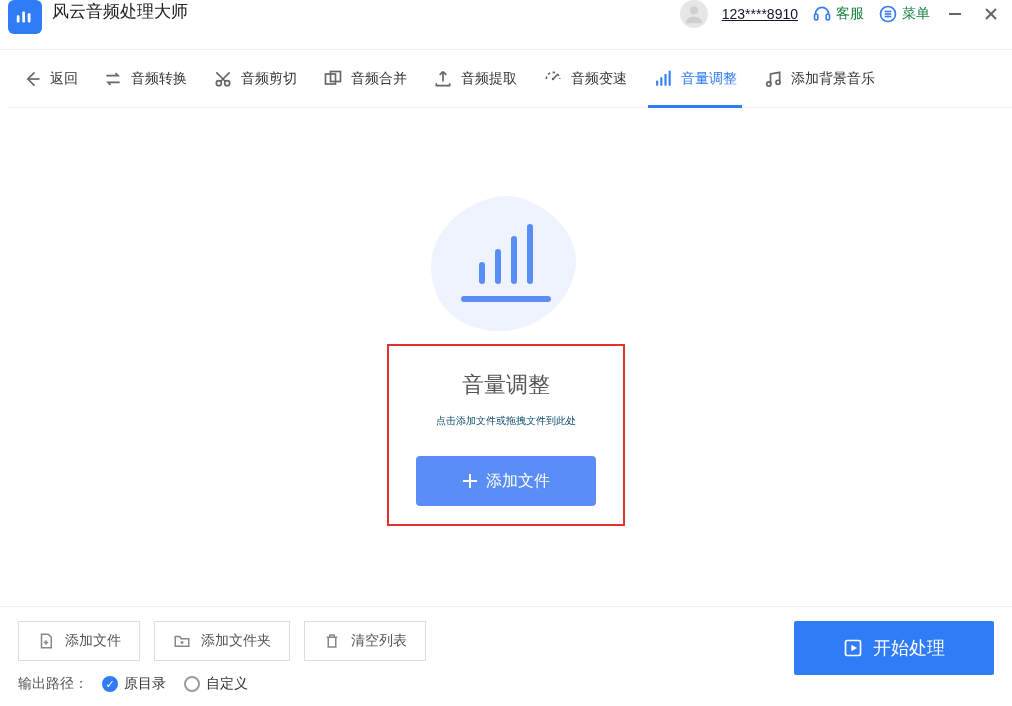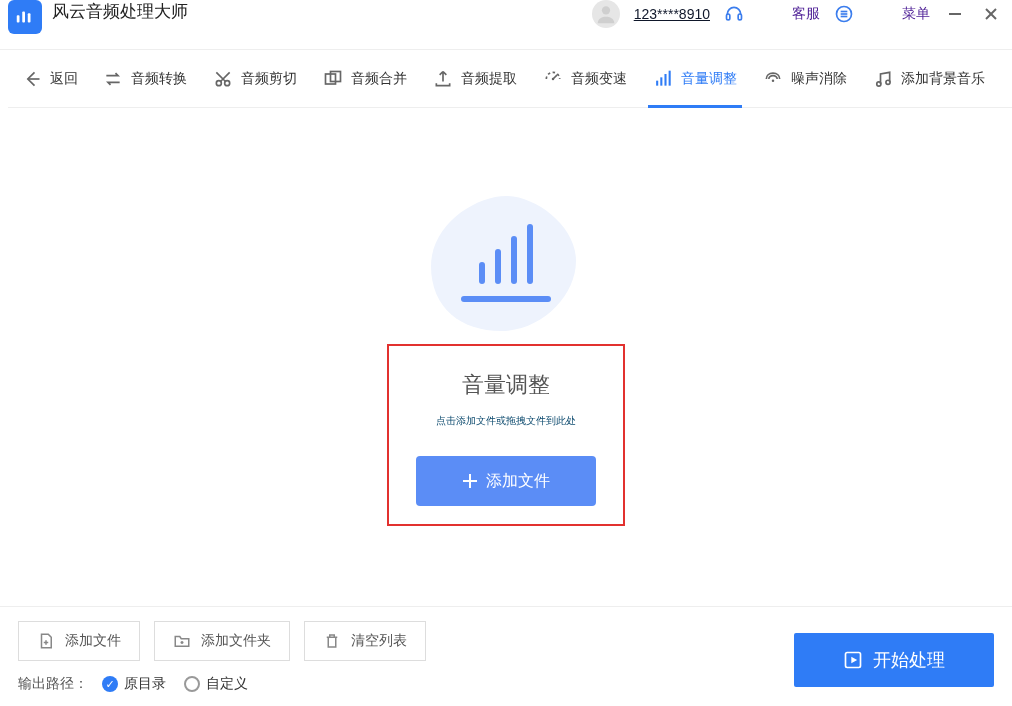--- a/index.html
+++ b/index.html
@@ -29,21 +29,21 @@
   }
   .app-title { font-size: 17px; color: #222; }
   .titlebar-spacer { flex: 1; }
   .titlebar-right { display: flex; align-items: center; gap: 14px; }
   .avatar-ph {
     width: 28px; height: 28px; border-radius: 50%;
     background: #e6e6e6; display:flex; align-items:center; justify-content:center;
   }
   .user-id { color: #0f172a; text-decoration: underline; font-size: 14px; }
   .kefu-wrap, .menu-wrap { display: flex; align-items: center; gap: 4px; color:#3b7ded; cursor: pointer; }
-  .kefu-wrap span, .menu-wrap span { color:#4c1d95;margin-left:44px; }
+  .kefu-wrap span, .menu-wrap span { color:#15803d; }
   .win-btn { width: 22px; height: 22px; display:flex; align-items:center; justify-content:center; cursor:pointer; color:#666; }
 
   
   .toolbar {
     height: 58px;
     display: flex;
     align-items: center;
     padding: 0 14px;
     gap: 0;
     border-bottom: 1px solid #eee;
@@ -123,21 +123,21 @@
     display:flex; align-items:center; gap:6px; cursor:pointer; color:#333;
   }
   .radio .dot {
     width:16px;height:16px;border-radius:50%;
     display:inline-flex;align-items:center;justify-content:center;
   }
   .radio.checked .dot { background:#2f7cf6; }
   .radio.checked .dot::after { content:"✓"; color:#fff; font-size:11px; }
   .radio:not(.checked) .dot { border:2px solid #999; }
   .start-btn {
-    position:absolute; right:18px; top:26px;
+    position:absolute; right:18px; top:14px;
     width:200px; height:54px; background:#2f7cf6; color:#fff;
     display:flex; align-items:center; justify-content:center; gap:10px;
     font-size:18px; cursor:pointer; border-radius:2px;
   }
 
   svg { display:block; }
   .tool-icon { width:20px; height:20px; }
 </style>
 </head>
 <body>
@@ -235,28 +235,20 @@
     <span>音频变速</span>
   </div>
   <div class="tool active">
     <svg class="tool-icon" viewBox="0 0 24 24">
       <line x1="5" y1="14" x2="5" y2="20" stroke="currentColor" stroke-width="2.5"></line>
       <line x1="10" y1="10" x2="10" y2="20" stroke="currentColor" stroke-width="2.5"></line>
       <line x1="15" y1="6" x2="15" y2="20" stroke="currentColor" stroke-width="2.5"></line>
       <line x1="20" y1="2" x2="20" y2="20" stroke="currentColor" stroke-width="2.5"></line>
     </svg>
     <span>音量调整</span>
-  </div>
-  <div class="tool">
-    <svg class="tool-icon" viewBox="0 0 24 24">
-        <path d="M4 12c0-4 3-7 8-7s8 3 8 7" fill="none" stroke="currentColor" stroke-width="2"></path>
-        <path d="M7 12c0-2 2-4 5-4s5 2 5 4" fill="none" stroke="currentColor" stroke-width="2"></path>
-        <circle cx="12" cy="14" r="1.5" fill="currentColor"></circle>
-      </svg>
-    <span>噪声消除</span>
   </div>
   <div class="tool">
     <svg class="tool-icon" viewBox="0 0 24 24">
         <path d="M9 18V6l11-2v12" fill="none" stroke="currentColor" stroke-width="2"></path>
         <circle cx="7" cy="18" r="2.5" fill="none" stroke="currentColor" stroke-width="2"></circle>
         <circle cx="18" cy="16" r="2.5" fill="none" stroke="currentColor" stroke-width="2"></circle>
       </svg>
     <span>添加背景音乐</span>
   </div>
 </div>

